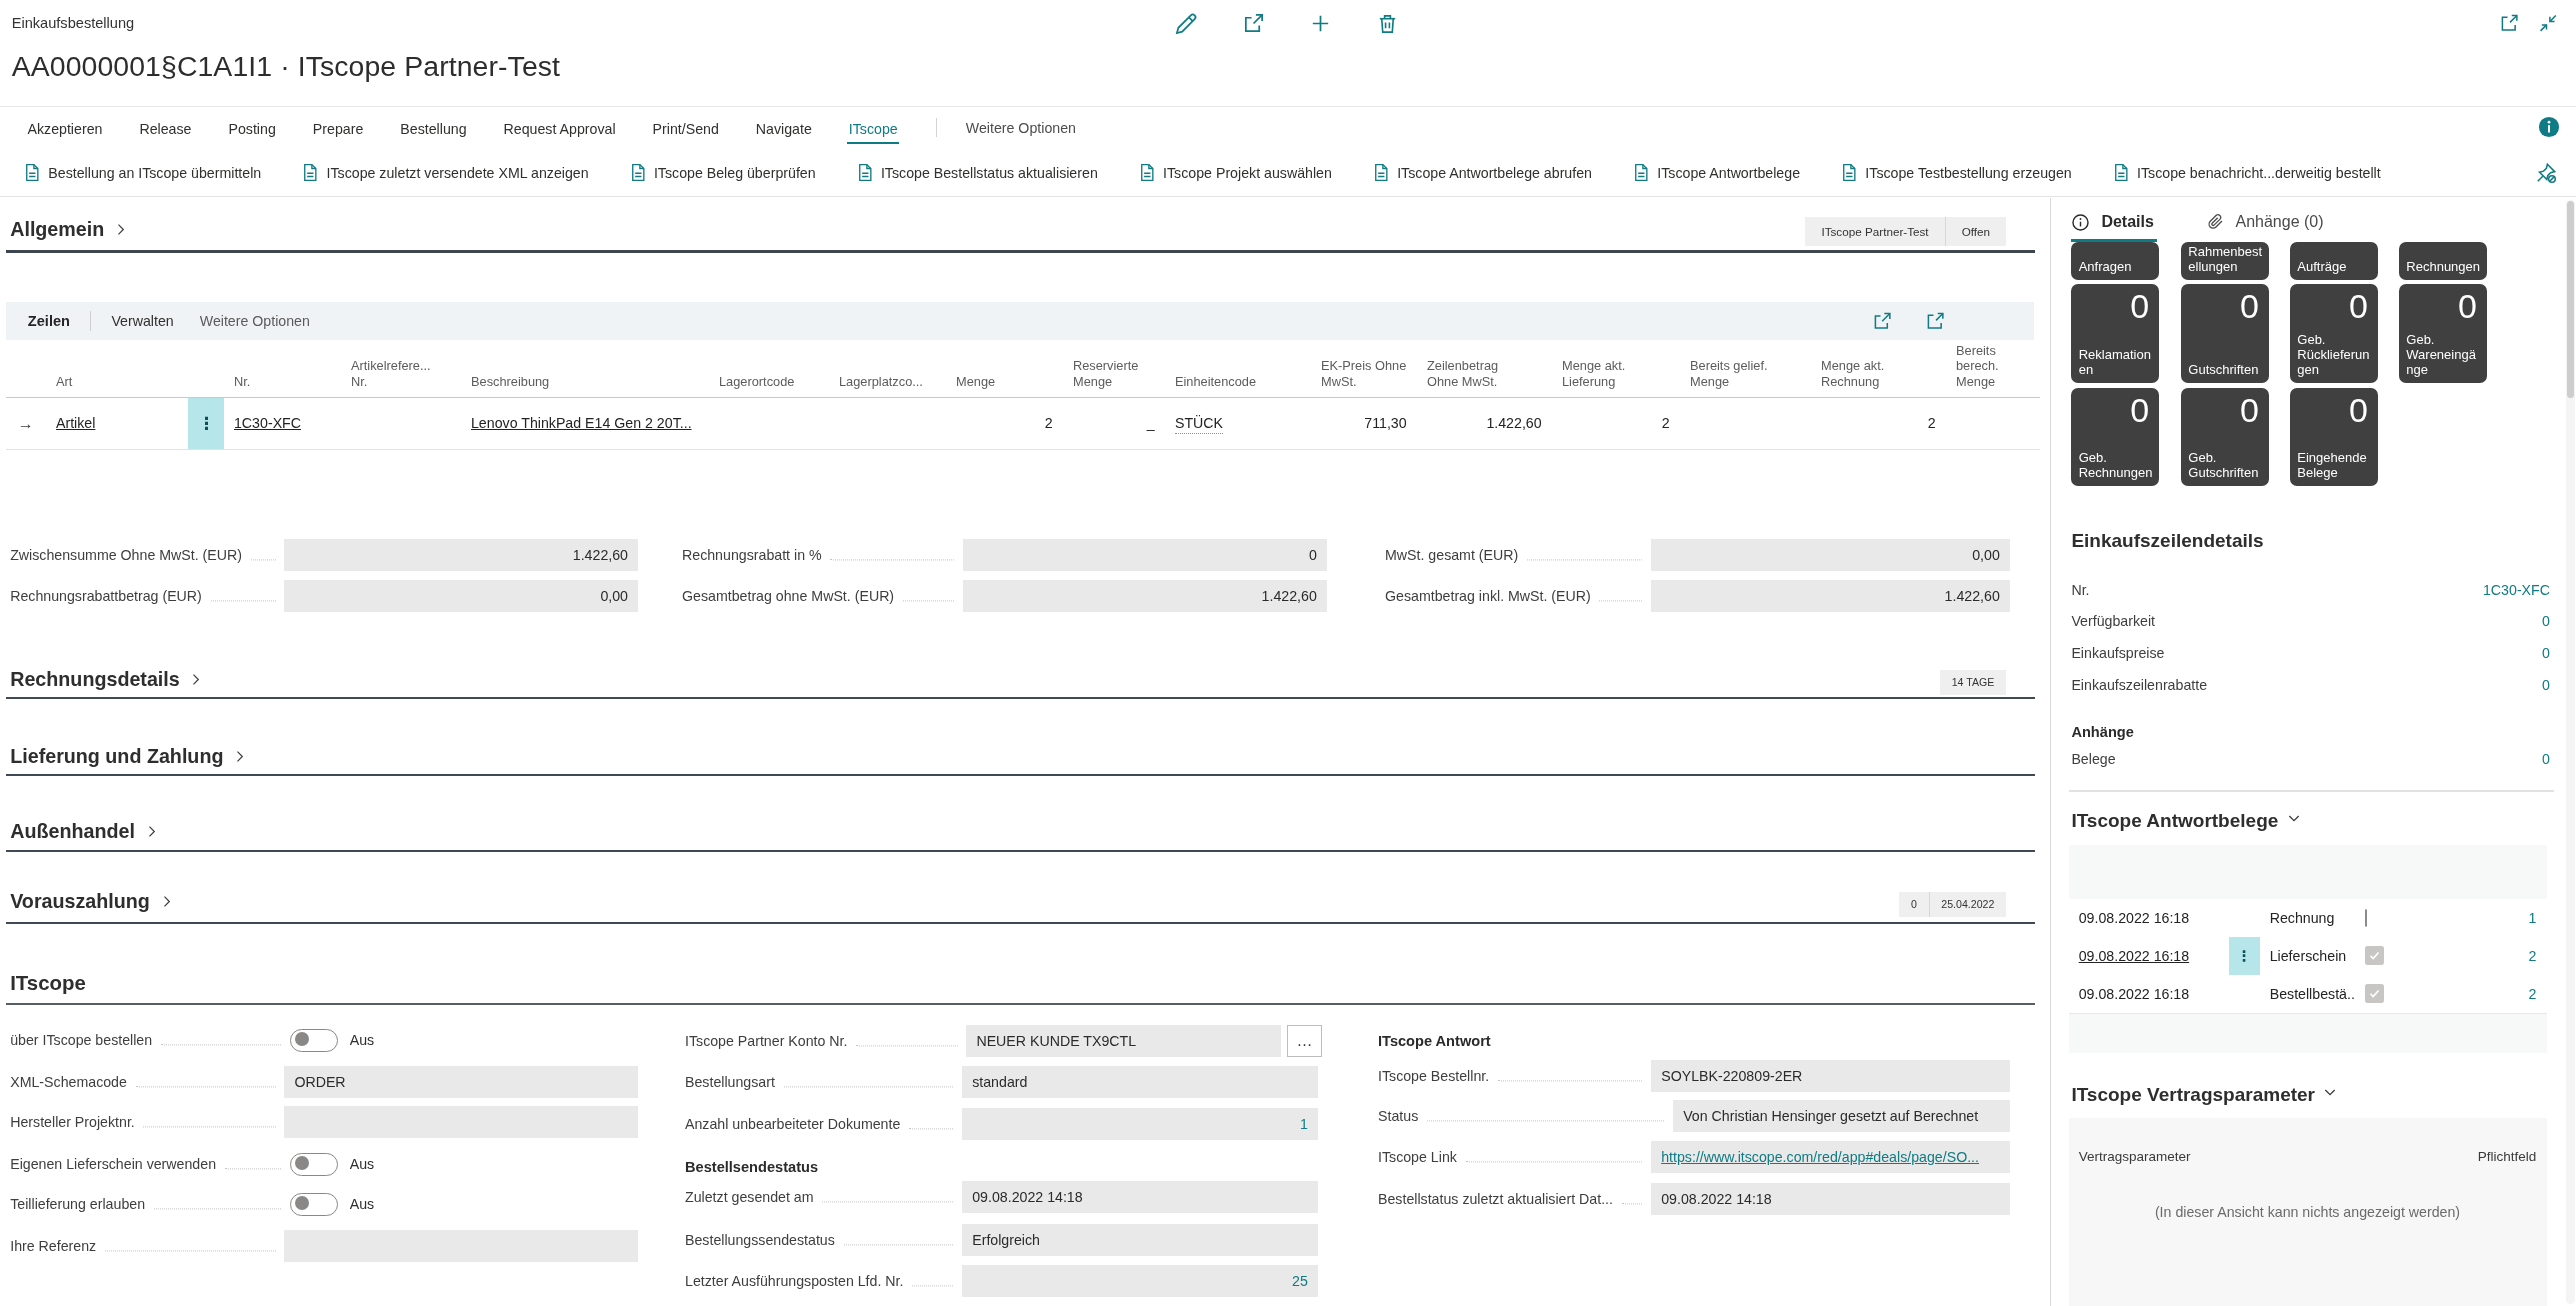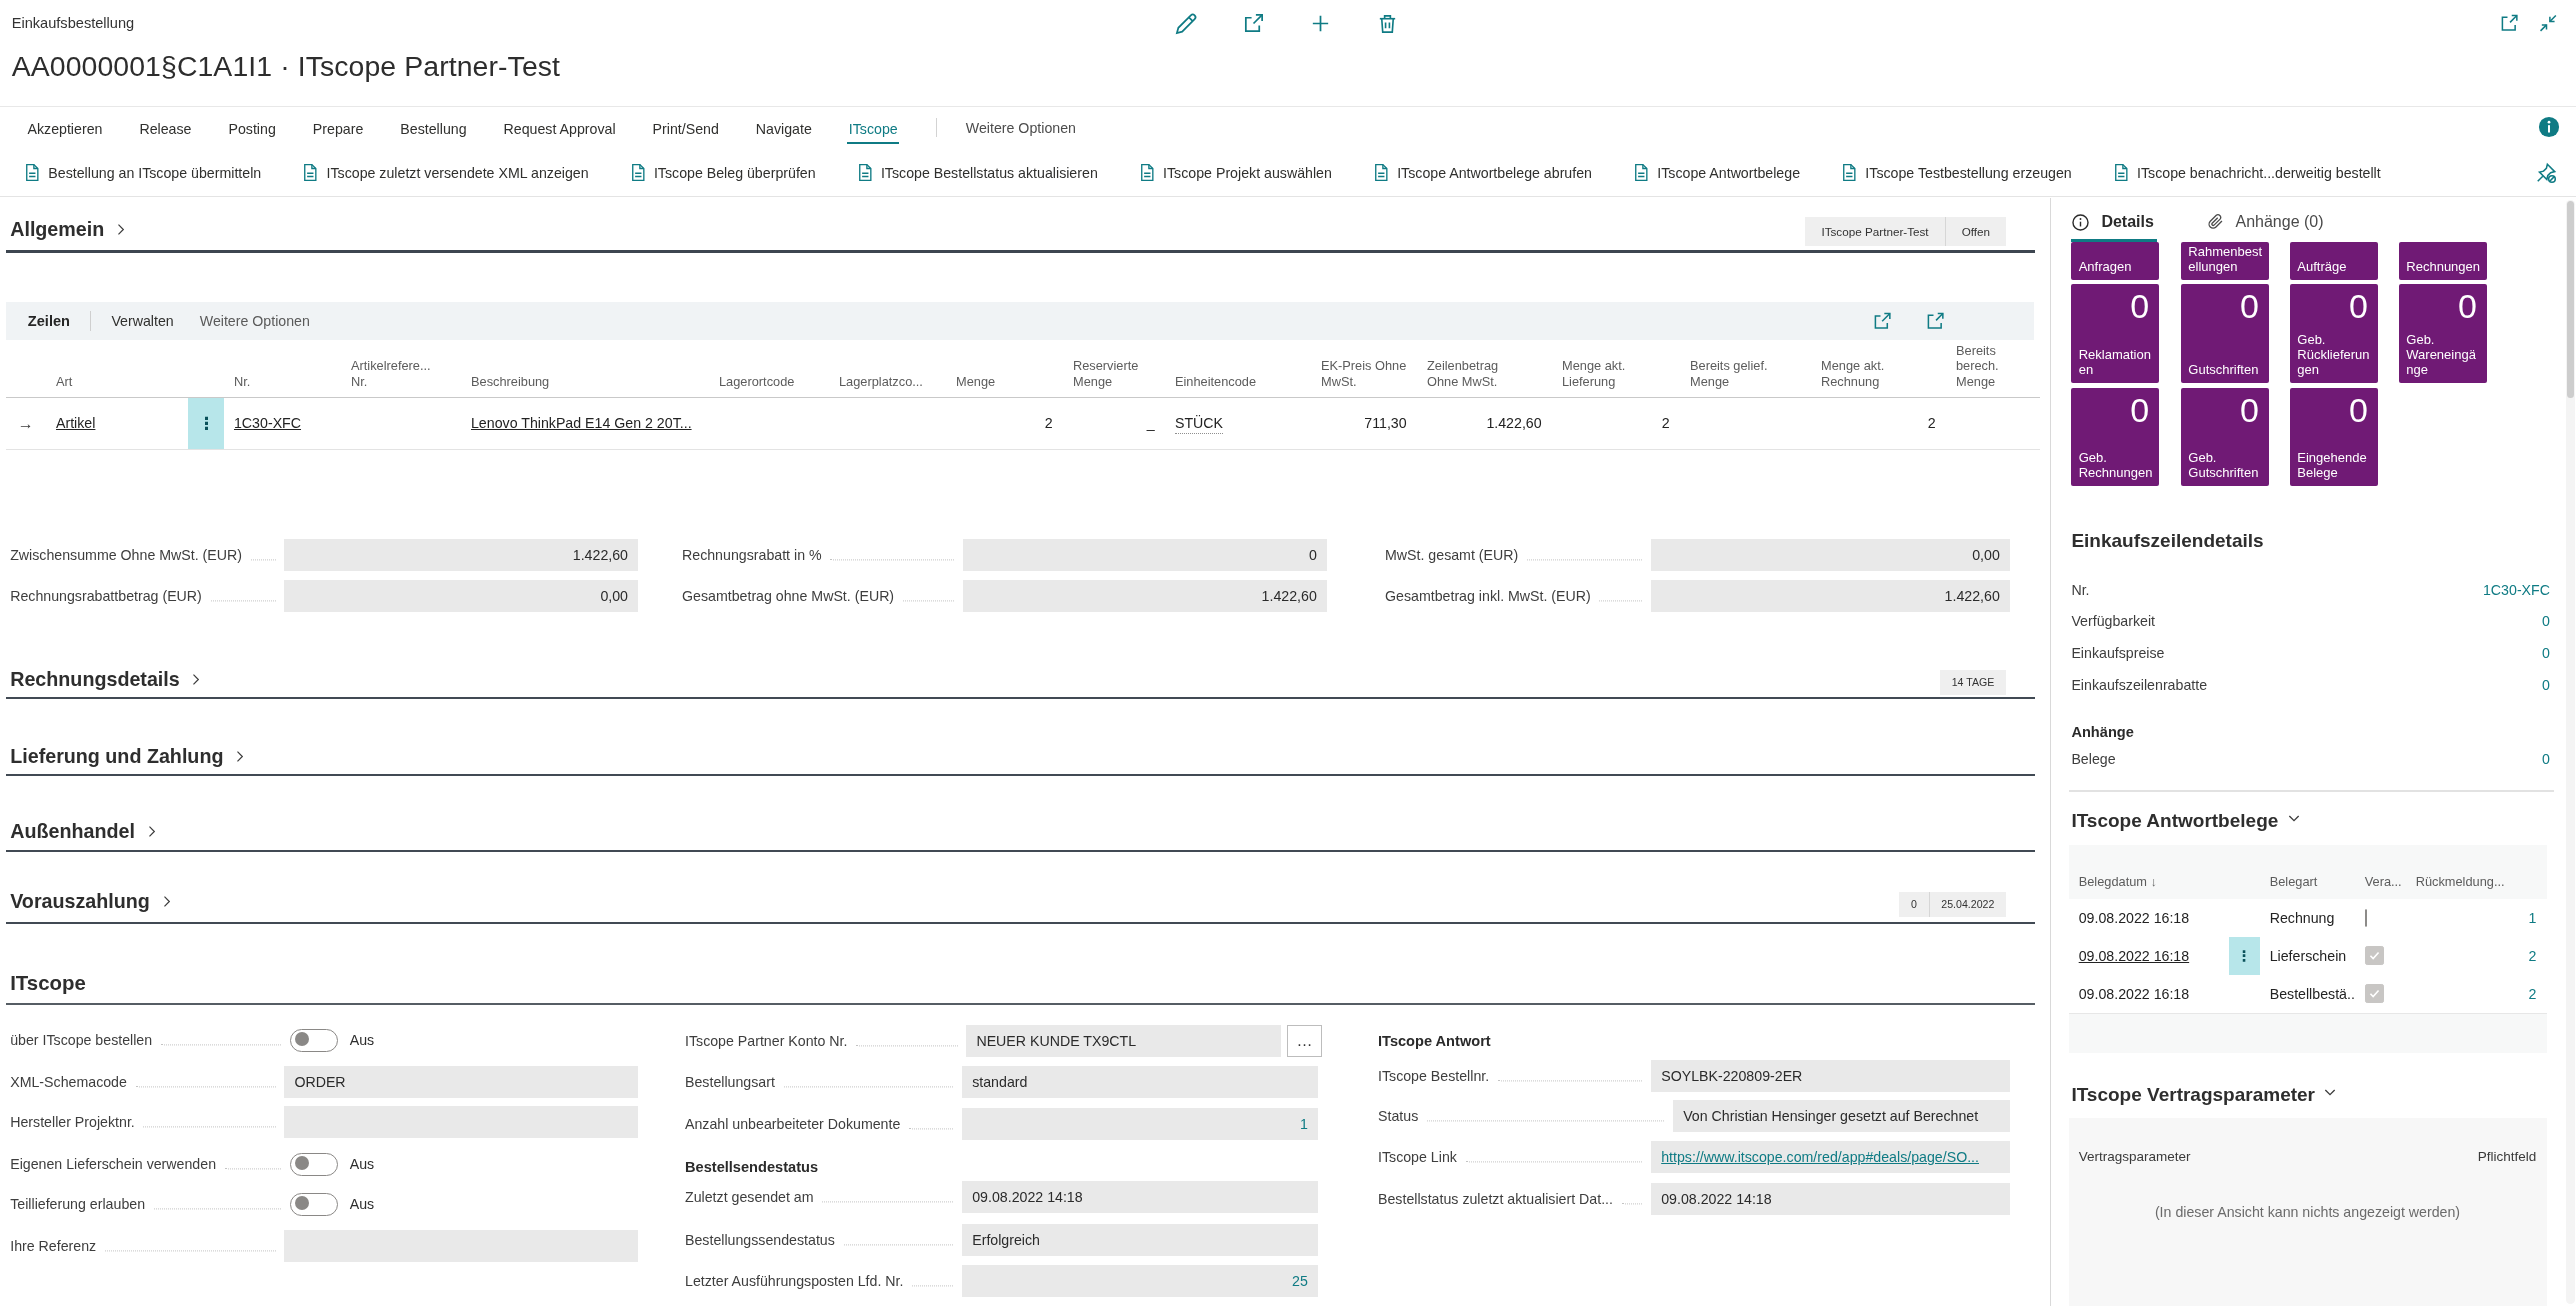--- a/index.html
+++ b/index.html
@@ -70,21 +70,21 @@
   .subhead{position:absolute;font-size:14.6px;font-weight:700;color:#2b2b2b;}
   .toggle{width:48px;height:23px;border:1.5px solid #8a8886;border-radius:13px;position:relative;background:#fff;flex-shrink:0;cursor:pointer;box-sizing:border-box;}
   .toggle .knob{position:absolute;left:3.6px;top:2.9px;width:14px;height:14px;border-radius:50%;background:#8a8886;}
   .tgl-txt{font-size:14.2px;color:#2e2e2e;margin-left:11.7px;}
   .ellipsis-btn{width:35px;height:32px;border:0.7px solid #bdbdbd;background:#fff;margin-left:5.8px;text-align:center;line-height:29px;font-size:16px;color:#333;flex-shrink:0;cursor:pointer;box-sizing:border-box;}
   
   .fb-tab{position:absolute;display:flex;align-items:center;gap:11px;cursor:pointer;}
   .fb-tab .t{font-size:16px;color:#2b2b2b;}
   .fb-tab.active .t{font-weight:700;}
   .fb-underline{position:absolute;height:2.9px;background:#0f7b84;}
-  .tile{position:absolute;width:88px;background:#701a75;color:#fff;border-radius:2px;cursor:pointer;}
+  .tile{position:absolute;width:88px;background:#404040;color:#fff;border-radius:7px;cursor:pointer;}
   .tile .num{position:absolute;top:2.9px;right:10.2px;font-size:34px;font-weight:300;}
   .tile .tl{position:absolute;left:7.3px;right:5.8px;bottom:5.1px;font-size:13px;line-height:1.14;word-break:break-word;}
   .fb-head{position:absolute;left:20.4px;display:flex;align-items:flex-start;gap:7.3px;font-size:19px;font-weight:600;color:#2e2e2e;cursor:pointer;}
   .fb-head .ic{color:#3c3c3c;}
   .kv{position:absolute;left:20.4px;right:26px;display:flex;justify-content:space-between;align-items:center;}
   .kv .k{font-size:14.2px;color:#3e3e3e;}
   .kv .v{font-size:14.2px;color:#0f7b84;cursor:pointer;}
   .fb-divider{position:absolute;left:17.5px;right:22px;height:1.5px;background:#e2e2e2;}
   
   #ab-table{position:absolute;left:17.5px;top:647px;width:478px;height:208px;background:#f7f8f8;}
@@ -670,27 +670,20 @@
 
     <div class="fb-head" style="top:612px">
       <span>ITscope Antwortbelege</span>
       <span class="ic" style="width:16px;height:16px">
           <svg width="16" height="16" viewBox="0 0 22 22">
             <use href="#sym-chev-down"></use>
           </svg>
         </span>
     </div>
     <div id="ab-table">
-      <div class="ab-hdr ab-grid">
-        <div class="c"><span>Belegdatum</span> <span>↓</span></div>
-        <div class="c"></div>
-        <div class="c">Belegart</div>
-        <div class="c">Vera...</div>
-        <div class="c">Rückmeldung...</div>
-      </div>
       <div class="ab-row ab-grid" style="top:54px">
         <div class="c">09.08.2022 16:18</div>
         <div class="c"></div>
         <div class="c">Rechnung</div>
         <div class="c"><span class="cbx"></span></div>
         <div class="c num">1</div>
       </div>
       <div class="ab-row ab-grid" style="top:92px">
         <div class="c"><span class="u">09.08.2022 16:18</span></div>
         <div class="c menu">⋮</div>

